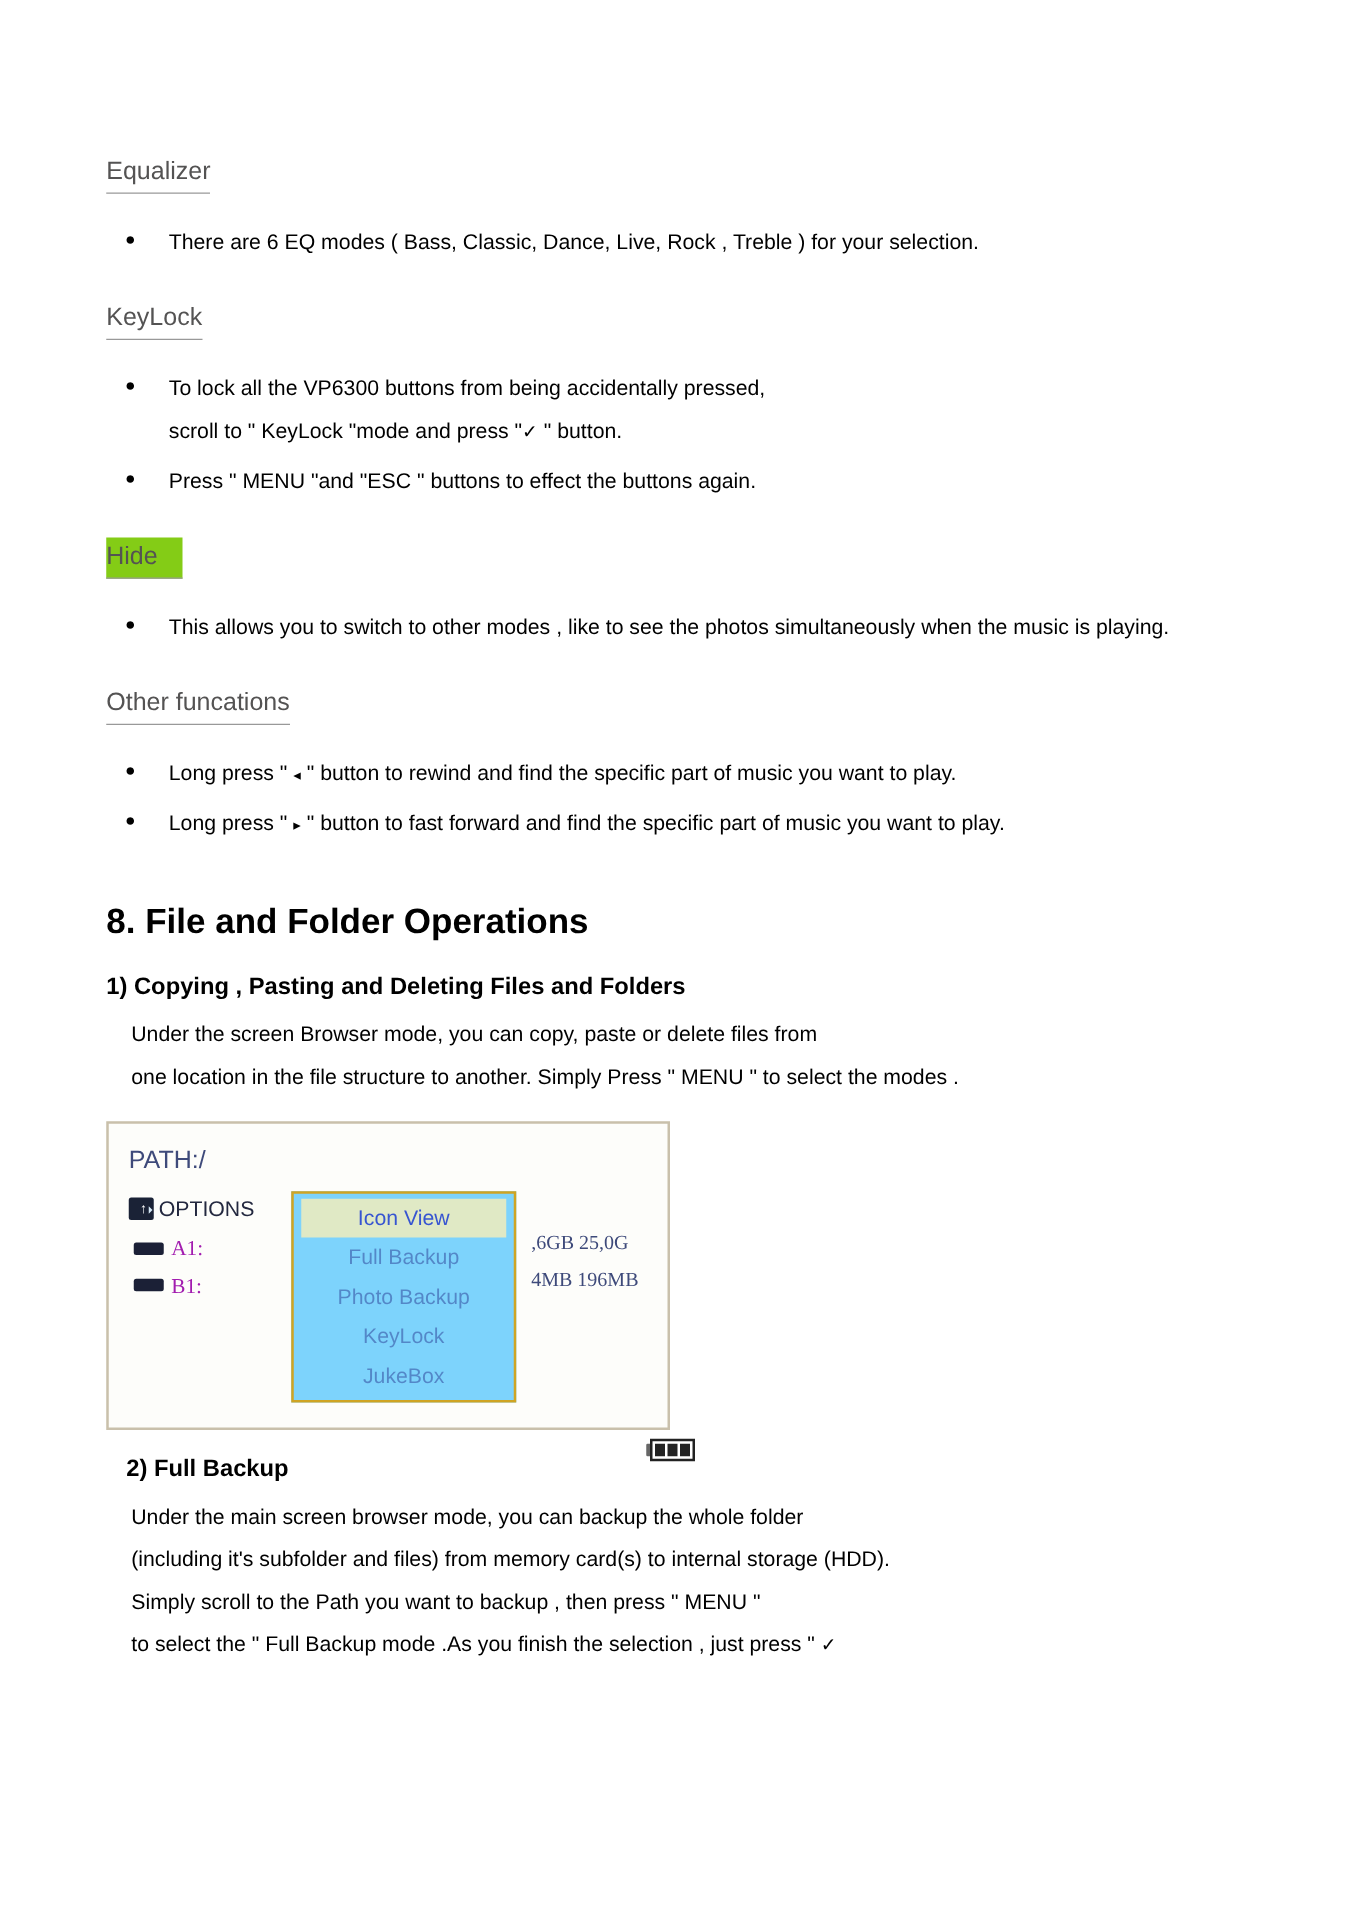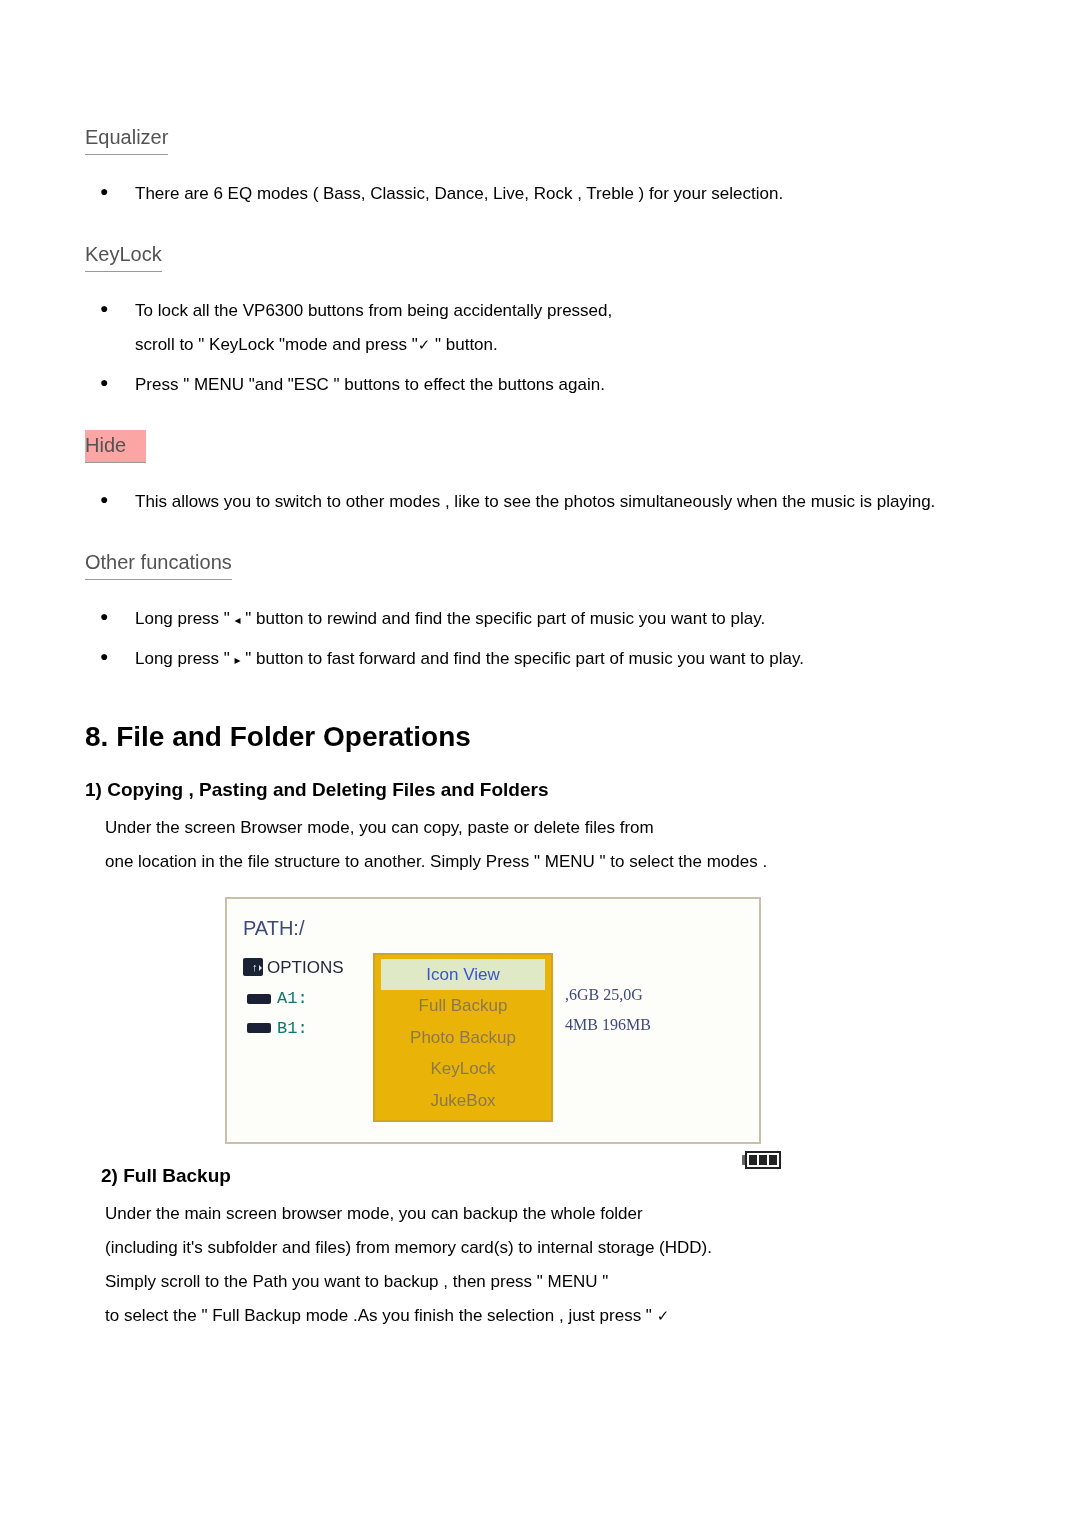--- a/index.html
+++ b/index.html
@@ -16,21 +16,21 @@
       font-size: 20px;
       color: #545353;
       font-weight: normal;
       margin-top: 22px;
       margin-bottom: 22px;
       border-bottom: 1px solid #999;
       display: inline-block;
       padding-bottom: 2px;
     }
     .section-heading.hide-heading {
-      background: #fca5a5;
+      background: #84cc16;
       border-bottom: 1px solid #999;
       padding-right: 20px;
     }
     ul {
       list-style: none;
       margin-left: 10px;
     }
     li {
       position: relative;
       padding-left: 40px;
@@ -54,24 +54,23 @@
       font-size: 19px;
       font-weight: bold;
       margin-bottom: 6px;
     }
     .para-block {
       margin-left: 20px;
       margin-bottom: 10px;
       line-height: 2.0;
     }
     .device-screenshot {
-      margin-left: 140px;
       margin-top: 18px;
       margin-bottom: 18px;
-      width: 536px;
+      width: 451px;
       position: relative;
     }
     .device-box {
       border: 2px solid #c9c0ab;
       background: #fdfdfa;
       padding: 8px 0 20px 0;
     }
     .device-path {
       color: #3e4a7a;
       font-family: Tahoma, sans-serif;
@@ -120,36 +119,36 @@
       right: 1px;
       top: 7px;
       border-left: 3px solid #d6e9f7;
       border-top: 3px solid transparent;
       border-bottom: 3px solid transparent;
     }
     .drive-row {
       display: flex;
       align-items: center;
       gap: 6px;
-      color: #0f766e;
-      font-family: Liberation Mono, monospace;
+      color: #a21caf;
+      font-family: Liberation Serif, serif;
       font-size: 17px;
       margin-bottom: 4px;
       margin-left: 4px;
     }
     .drive-icon {
       width: 24px;
       height: 10px;
       background: #1b2036;
       border-radius: 2px;
       display: inline-block;
     }
     .menu-panel {
       border: 2px solid #cfa423;
-      background: #eab308;
+      background: #7dd3fc;
       width: 180px;
       padding: 4px 4px;
     }
     .menu-item {
       padding: 3px 0;
       text-align: center;
       font-family: Tahoma, sans-serif;
       font-size: 17px;
       color: #2b3e95;
     }

